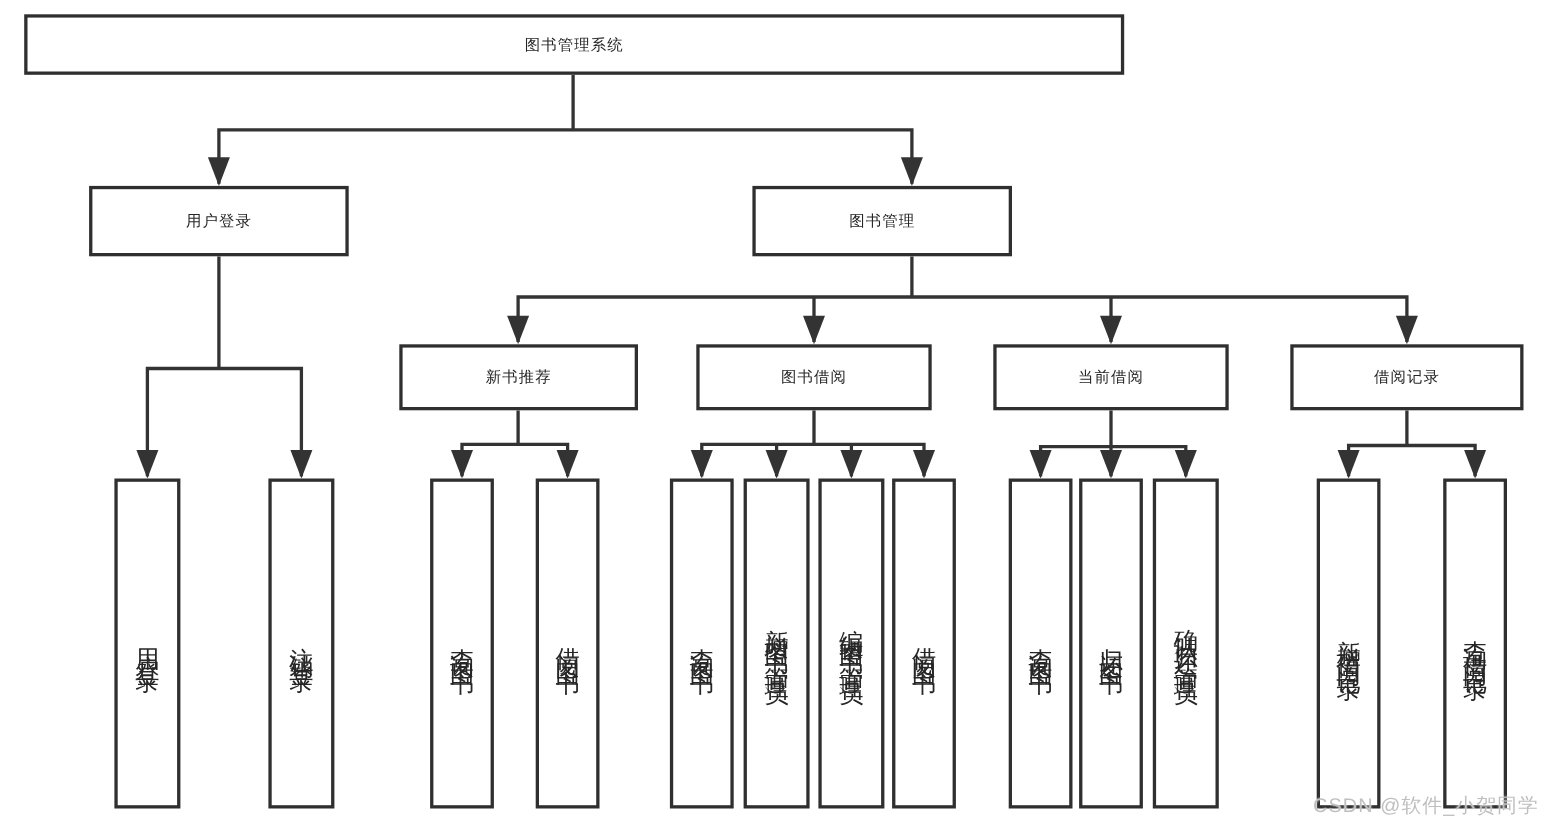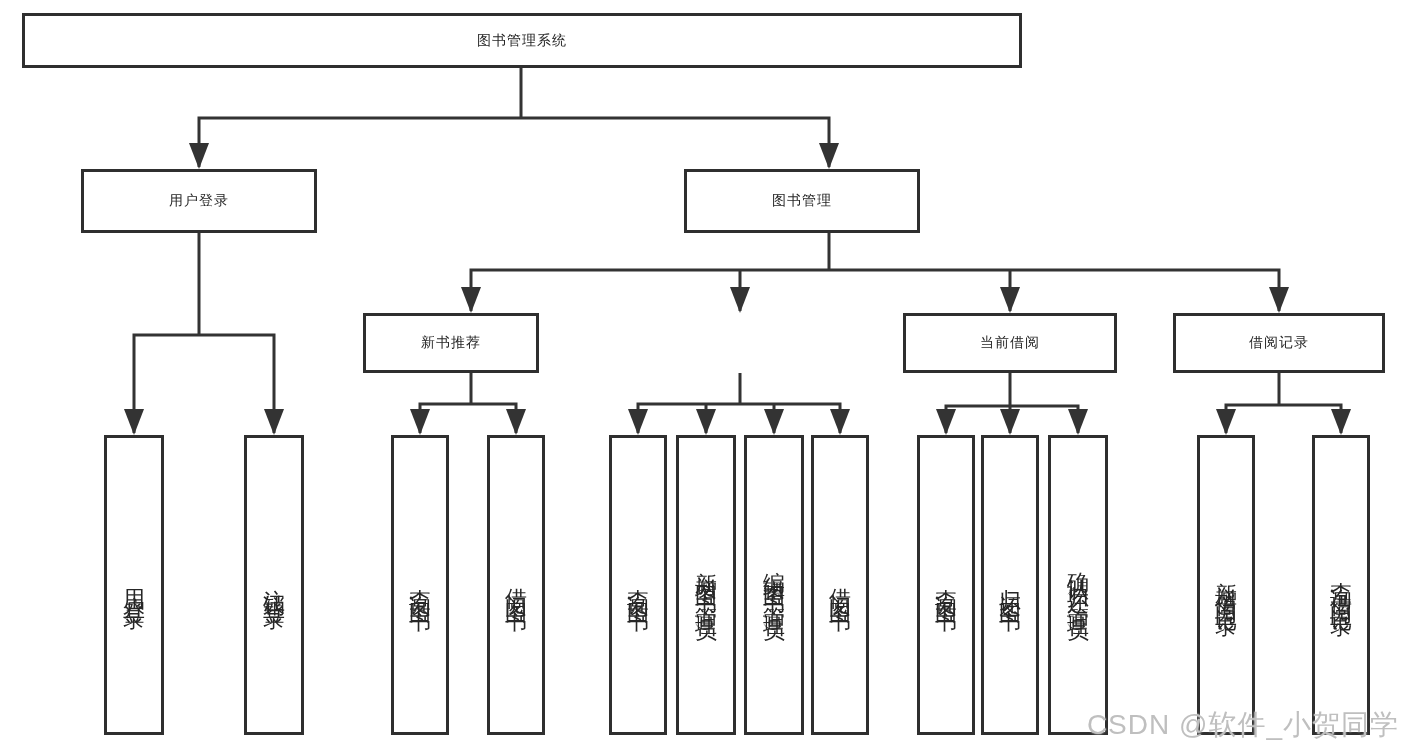--- a/index.html
+++ b/index.html
@@ -46,21 +46,21 @@
     writing-mode:vertical-rl;
     text-orientation:mixed;
     font-size:22px;color:var(--text);
     letter-spacing:7px;
     line-height:1;
     white-space:nowrap;
   }
   .watermark{
     position:absolute;
     right:6px;bottom:3px;
-    font-size:28px;
+    font-size:18px;
     color:var(--watermark);
     text-shadow:0 0 2px #ffffff;
     letter-spacing:1px;
     z-index:5;
     white-space:nowrap;
   }
 </style>
 </head>
 <body>
 
@@ -113,22 +113,25 @@
     <span class="lbl">图书管理系统</span>
   </div>
 
   <div class="hbox" style="left:81px;top:169px;width:236px;height:64px">
     <span class="lbl">用户登录</span>
   </div>
   <div class="hbox" style="left:684px;top:169px;width:236px;height:64px">
     <span class="lbl">图书管理</span>
   </div>
 
-  <div class="hbox" style="left:363px;top:313px;width:176px;height:60px">
+  <div class="hbox" style="left:363px;top:313px;width:217px;height:60px">
     <span class="lbl">新书推荐</span>
+  </div>
+  <div class="hbox" style="left:633px;top:313px;width:214px;height:60px">
+    <span class="lbl">图书借阅</span>
   </div>
   <div class="hbox" style="left:903px;top:313px;width:214px;height:60px">
     <span class="lbl">当前借阅</span>
   </div>
   <div class="hbox" style="left:1173px;top:313px;width:212px;height:60px">
     <span class="lbl">借阅记录</span>
   </div>
 
   <div class="vbox" style="left:104px;top:435px;width:60px;height:300px">
     <span class="vlbl">用户登录</span>

